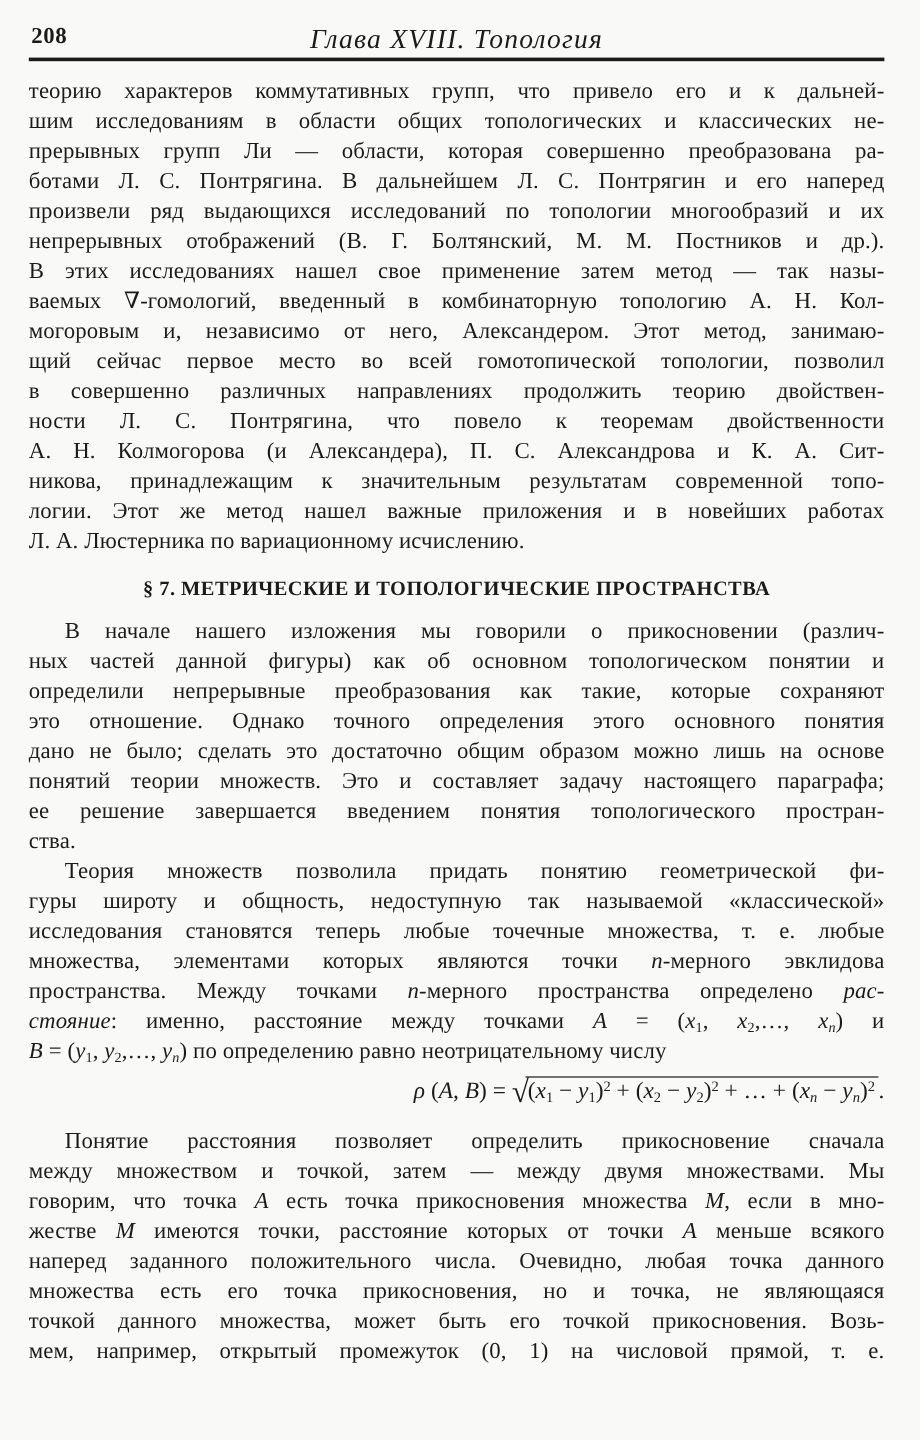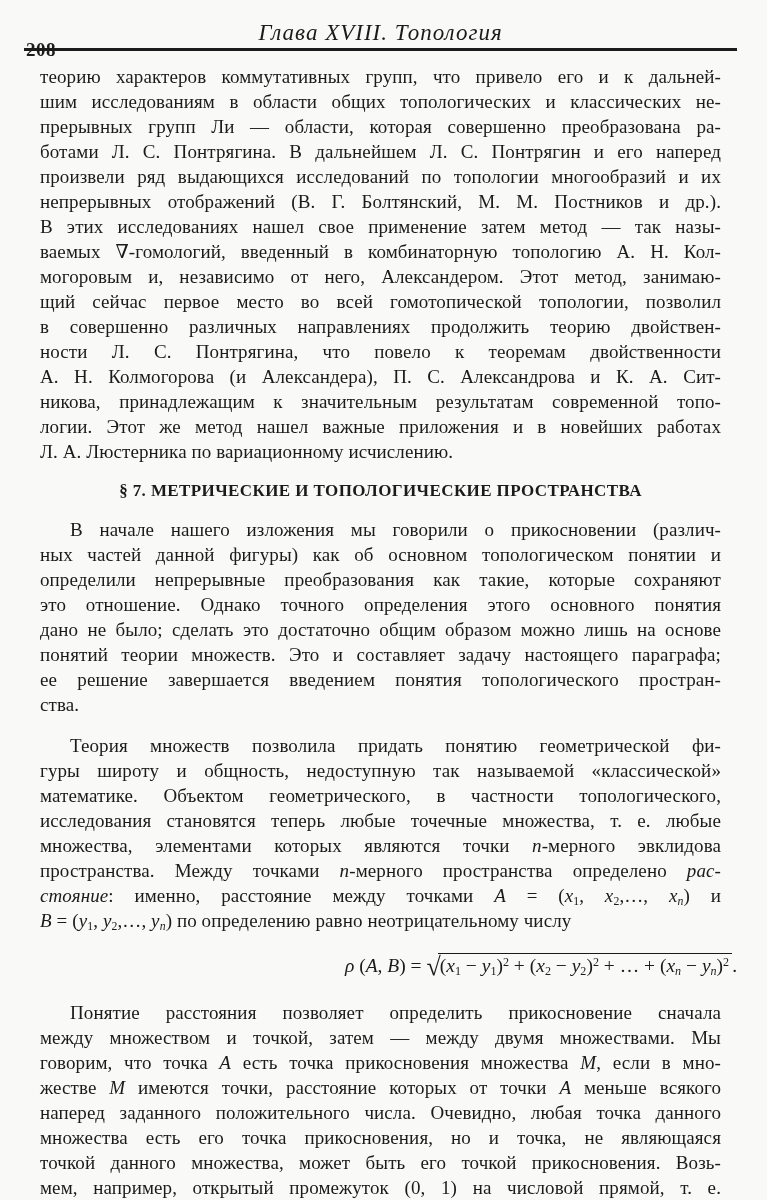--- a/index.html
+++ b/index.html
@@ -8,26 +8,26 @@
     background:#f9f9f7;
     color:#1b1b1b;
     font-family:"Liberation Serif","DejaVu Serif",serif;
     font-size:19px;
     padding:20px 30px 0 24px;
     box-sizing:border-box;
     overflow:hidden;
   }
   
   .header { position:relative; height:27px; }
-  .page-num { position:absolute; left:2px; top:19px; font-size:19px; font-weight:600; letter-spacing:0.5px; }
+  .page-num { position:absolute; left:2px; top:0; font-size:19px; font-weight:600; letter-spacing:0.5px; }
   .running-title { text-align:center; font-style:italic; font-weight:400; font-size:23px; letter-spacing:1px; }
   .rule { height:2.5px; background:#1c1c1c; margin-top:2px; }
 
   
-  .para { margin:16px; }
+  .para { margin:0; }
   .p1 { margin-top:17px; }
   .ln {
     line-height:25px;
     text-align:justify;
     text-align-last:justify;
     white-space:normal;
     letter-spacing:0.1px;
   }
   .ln.noj { text-align-last:auto; }
   .ln.ind { text-indent:30px; }
@@ -101,21 +101,20 @@
       <div class="ln">это отношение. Однако точного определения этого основного понятия</div>
       <div class="ln">дано не было; сделать это достаточно общим образом можно лишь на основе</div>
       <div class="ln">понятий теории множеств. Это и составляет задачу настоящего параграфа;</div>
       <div class="ln">ее решение завершается введением понятия топологического простран-</div>
       <div class="ln noj">ства.</div>
     </div>
 
   <div class="para">
       <div class="ln ind">Теория множеств позволила придать понятию геометрической фи-</div>
       <div class="ln">гуры широту и общность, недоступную так называемой «классической»</div>
-      <div class="ln">математике. Объектом геометрического, в частности топологического,</div>
       <div class="ln">исследования становятся теперь любые точечные множества, т. е. любые</div>
       <div class="ln">множества, элементами которых являются точки <i>n</i>-мерного эвклидова</div>
       <div class="ln">пространства. Между точками <i>n</i>-мерного пространства определено <i>рас-</i></div>
       <div class="ln"><i>стояние</i>: именно, расстояние между точками <i>A</i> = (<i>x</i><sub>1</sub>, <i>x</i><sub>2</sub>,…, <i>x</i><sub class="it">n</sub>) и</div>
       <div class="ln noj"><i>B</i> = (<i>y</i><sub>1</sub>, <i>y</i><sub>2</sub>,…, <i>y</i><sub class="it">n</sub>) по определению равно неотрицательному числу</div>
     </div>
 
   <div class="formula">
     <span><i>ρ</i> (<i>A</i>, <i>B</i>) = </span><span class="sqrt">√</span><span class="radicand">(<i>x</i><sub>1</sub> − <i>y</i><sub>1</sub>)<sup>2</sup> + (<i>x</i><sub>2</sub> − <i>y</i><sub>2</sub>)<sup>2</sup> + … + (<i>x</i><sub class="it">n</sub> − <i>y</i><sub class="it">n</sub>)<sup>2</sup></span><span>.</span>
   </div>

